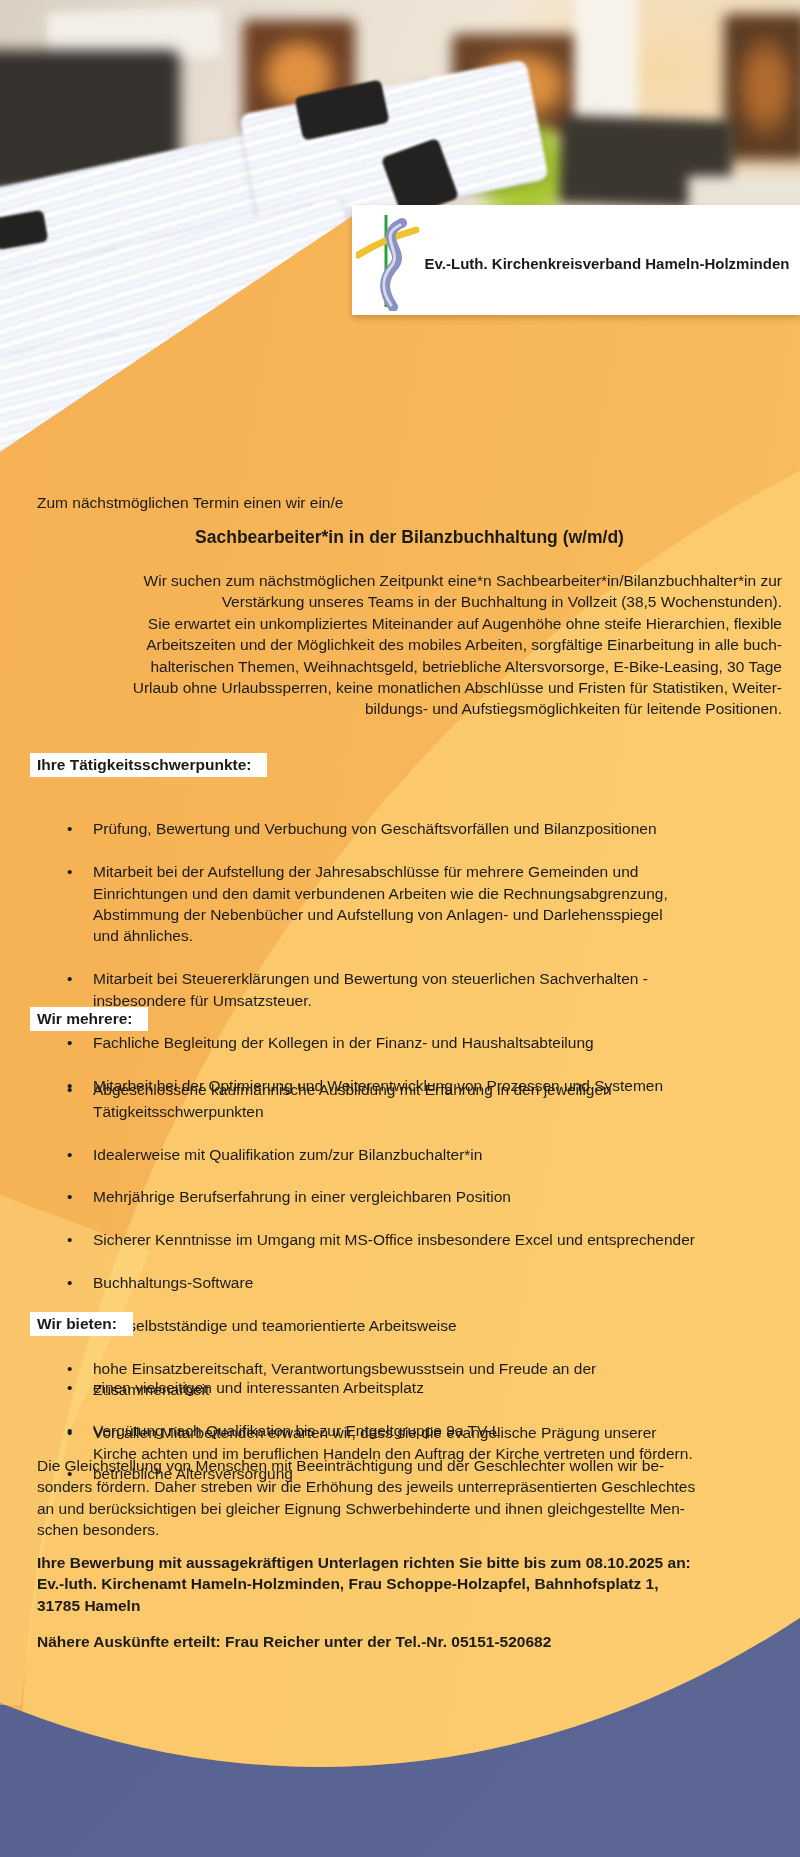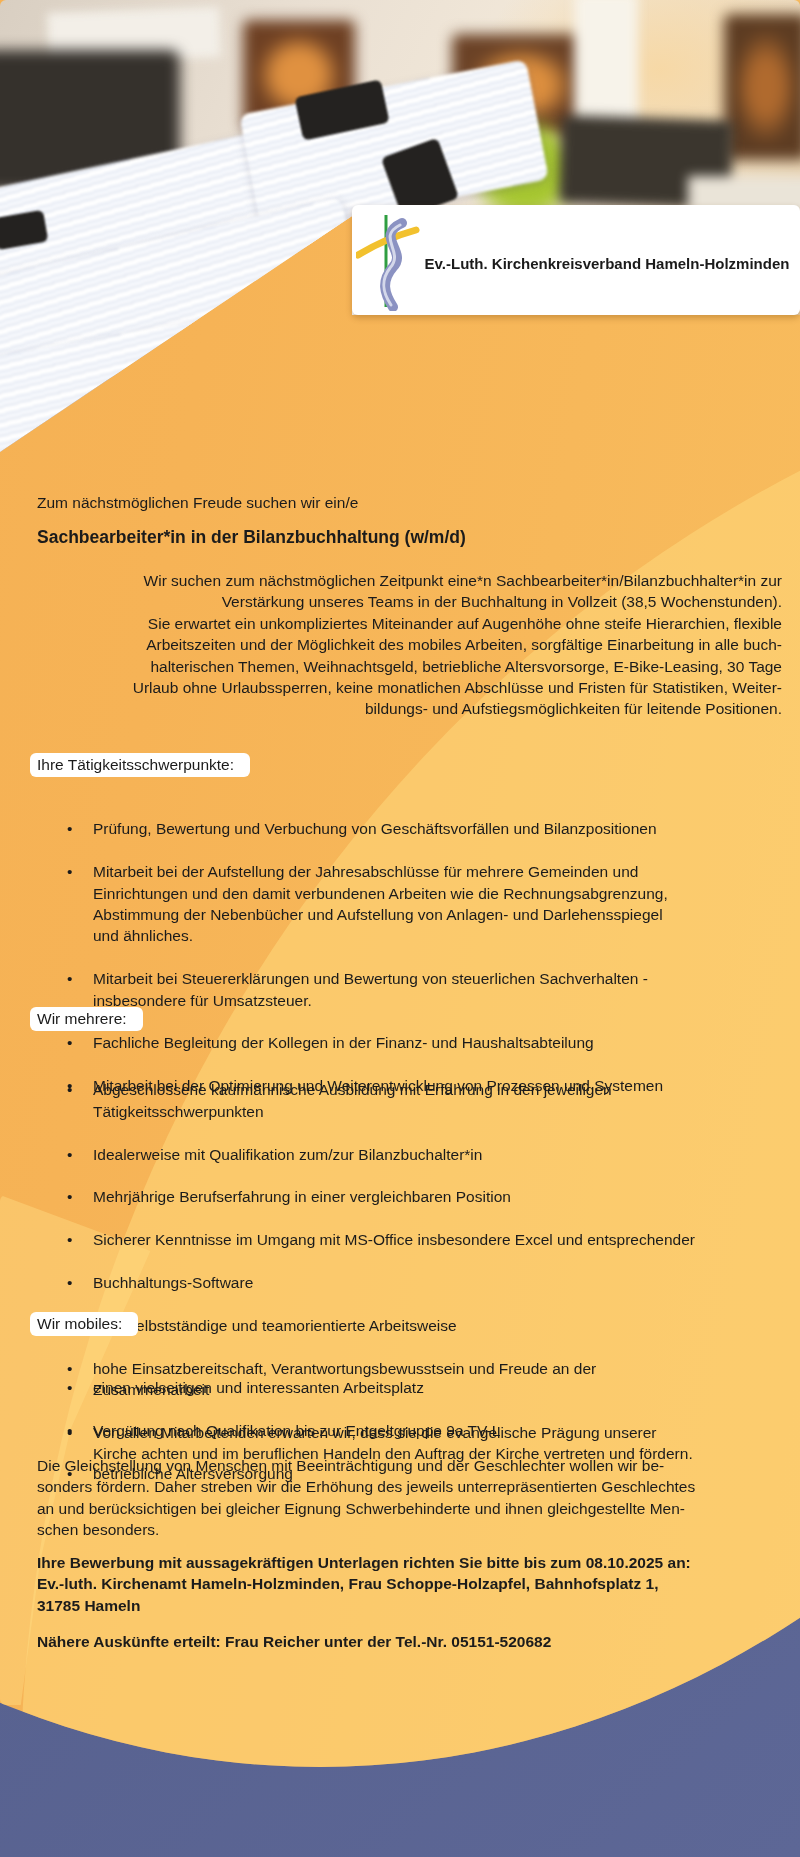--- a/index.html
+++ b/index.html
@@ -1,21 +1,21 @@
 <!DOCTYPE html>
 <html><head>
 <meta charset="utf-8">
 <style>
   html,body{margin:0;padding:0;background:#333;}
   .page{
     position:relative;width:800px;height:1857px;overflow:hidden;
     background:linear-gradient(135deg,#4f5987 0%,#57618f 55%,#5d6796 100%);
     font-family:"Liberation Sans",sans-serif;color:#1b1b1b;
   }
-  .abs{position:absolute;border-radius:6px;}
+  .abs{position:absolute;}
   
   .orange{
     left:-730px;top:-933px;width:2100px;height:2700px;border-radius:50%;
     background:linear-gradient(100deg,#f3ab4e 0%,#f6b356 45%,#f8bd5e 75%,#f9c463 100%);
     overflow:hidden;
   }
   .sheen{
     position:absolute;left:750px;top:1257px;width:2760px;height:2952px;border-radius:50%;
     background:rgba(255,217,123,0.55);
   }
@@ -65,24 +65,24 @@
     box-shadow:0 3px 6px rgba(110,60,0,.30);
     display:flex;align-items:center;
   }
   .card .logo{flex:0 0 64px;height:102px;margin-left:4px;}
   .card .org{flex:1;text-align:center;padding-top:6px;padding-right:6px;}
   .org-name{font-size:15px;font-weight:bold;white-space:nowrap;line-height:25px;}
   .org-sub{font-size:15px;font-weight:bold;line-height:25px;}
   
   .txt{left:37px;width:745px;font-size:15.5px;line-height:21.4px;white-space:pre-line;}
   .lead{top:492px;}
-  .title{top:527px;font-size:17.5px;font-weight:bold;}
+  .title{top:527px;font-size:17.5px;font-weight:bold;text-align:center;}
   .intro{top:570px;text-align:right;}
   .sec-head{
-    background:#ffffff;display:inline-block;font-weight:normal;font-size:15.5px;
+    background:#ffffff;display:inline-block;font-weight:bold;font-size:15.5px;
     padding:2px 16px 3px 7px;left:30px;line-height:19px;
   }
   .sh1{top:753px;} .sh2{top:1007px;} .sh3{top:1312px;}
   ul.blist{list-style:none;margin:0;padding:0 0 0 28px;}
   ul.blist li{position:relative;padding-left:28px;white-space:pre-line;}
   ul.blist li::before{content:"\2022";position:absolute;left:2px;top:0;}
   .l1{top:797px;} .l2{top:1058px;} .l3{top:1356px;}
   .equal{top:1455px;}
   .apply{top:1552px;font-weight:bold;}
   .contact{top:1631px;font-weight:bold;}
@@ -123,21 +123,21 @@
       <line x1="30" y1="6" x2="30" y2="98" stroke="#2f9e41" stroke-width="3"></line>
       <path d="M2,46 C 20,35 42,26 60,21" stroke="#f2c12e" stroke-width="7" fill="none" stroke-linecap="round"></path>
       <path d="M46,14 C18,27 52,43 37,58 C25,72 28,84 37,98" stroke="#8b92c2" stroke-width="10" fill="none" stroke-linecap="round"></path>
       <path d="M44,16 C20,28 49,43 34,59 C24,72 27,84 35,96" stroke="#d4d8ea" stroke-width="3" fill="none" stroke-linecap="round"></path>
     </svg>
     <div class="org">
       <div class="org-name">Ev.-Luth. Kirchenkreisverband Hameln-Holzminden</div>
     </div>
   </div>
 
-  <div class="abs txt lead">Zum nächstmöglichen Freude suchen wir ein/e</div>
+  <div class="abs txt lead">Zum nächstmöglichen Termin einen wir ein/e</div>
   <div class="abs txt title">Sachbearbeiter*in in der Bilanzbuchhaltung  (w/m/d)</div>
   <div class="abs txt intro">Wir suchen zum nächstmöglichen Zeitpunkt eine*n Sachbearbeiter*in/Bilanzbuchhalter*in zur
 Verstärkung unseres Teams in der Buchhaltung in Vollzeit (38,5 Wochenstunden).
 Sie erwartet ein unkompliziertes Miteinander auf Augenhöhe ohne steife Hierarchien, flexible
 Arbeitszeiten und der Möglichkeit des mobiles Arbeiten, sorgfältige Einarbeitung in alle buch-
 halterischen Themen, Weihnachtsgeld, betriebliche Altersvorsorge, E-Bike-Leasing, 30 Tage
 Urlaub ohne Urlaubssperren, keine monatlichen Abschlüsse und Fristen für Statistiken, Weiter-
 bildungs- und Aufstiegsmöglichkeiten für leitende Positionen.</div>
 
   <div class="abs sec-head sh1">Ihre Tätigkeitsschwerpunkte:</div>
@@ -161,21 +161,21 @@
     <li>Mehrjährige Berufserfahrung in einer vergleichbaren Position</li>
     <li>Sicherer Kenntnisse im Umgang mit MS-Office insbesondere Excel und entsprechender</li>
     <li>Buchhaltungs-Software</li>
     <li>Eine selbstständige und teamorientierte Arbeitsweise</li>
     <li>hohe Einsatzbereitschaft, Verantwortungsbewusstsein und Freude an der
 Zusammenarbeit</li>
     <li>Von allen Mitarbeitenden erwarten wir, dass sie die evangelische Prägung unserer
 Kirche achten und im beruflichen Handeln den Auftrag der Kirche vertreten und fördern.</li>
   </ul>
 
-  <div class="abs sec-head sh3">Wir mobiles:</div>
+  <div class="abs sec-head sh3">Wir bieten:</div>
   <ul class="abs txt blist l3">
     <li>einen vielseitigen und interessanten Arbeitsplatz</li>
     <li>Vergütung nach Qualifikation bis zur Entgeltgruppe 9a TV-L</li>
     <li>betriebliche Altersversorgung</li>
   </ul>
 
   <div class="abs txt equal">Die Gleichstellung von Menschen mit Beeinträchtigung und der Geschlechter wollen wir be-
 sonders fördern. Daher streben wir die Erhöhung des jeweils unterrepräsentierten Geschlechtes
 an und berücksichtigen bei gleicher Eignung Schwerbehinderte und ihnen gleichgestellte Men-
 schen besonders.</div>

